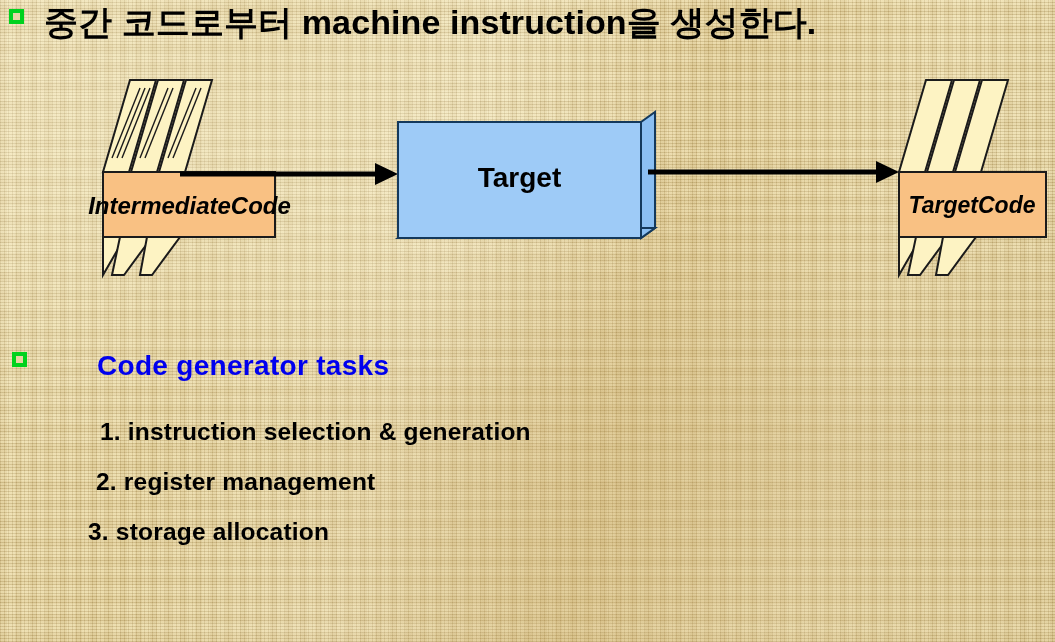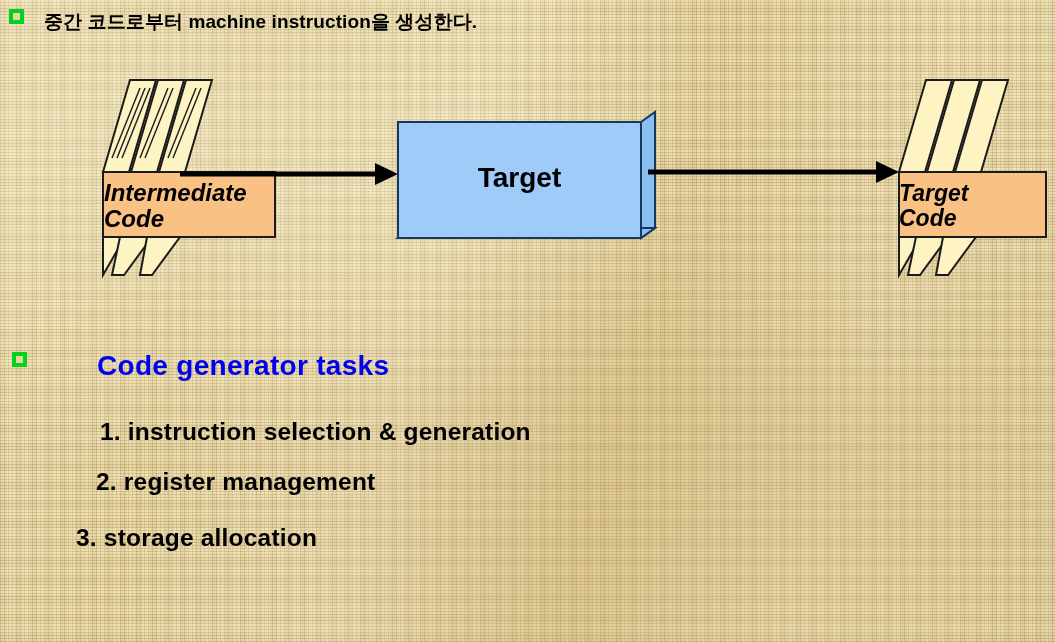--- a/index.html
+++ b/index.html
@@ -70,21 +70,21 @@
     top: 4px;
     width: 7px;
     height: 7px;
     background: #e7d5a3;
   }
 
   .title-text {
     position: absolute;
     left: 44px;
     top: 0px;
-    font-size: 19px;
+    font-size: 34px;
     font-weight: bold;
     color: #000000;
     letter-spacing: 0.1px;
     white-space: nowrap;
     line-height: 44px;
   }
 
   .section-head {
     position: absolute;
     left: 97px;
@@ -107,22 +107,22 @@
     letter-spacing: 0.2px;
   }
 
   
   #diagram { position: absolute; left: 0; top: 0; width: 1055px; height: 642px; }
 
   
   .doc-label {
     position: absolute;
     display: flex;
-    flex-direction: column;
-    align-items: flex-start;
+    flex-direction: row;
+    align-items: center;
     justify-content: center;
     font-style: italic;
     font-weight: bold;
     color: #000;
     text-align: center;
     line-height: 1.08;
   }
   .label-intermediate { left: 104px; top: 174px; width: 171px; height: 63px; font-size: 24px; }
   .label-target       { left: 899px; top: 174px; width: 146px; height: 63px; font-size: 23px; }
 
@@ -217,16 +217,16 @@
     <div class="doc-label label-target">
       <span>Target</span>
       <span>Code</span>
     </div>
 
     <div class="bullet-mark" style="left:12px; top:352px;"></div>
     <div class="section-head">Code generator tasks</div>
 
     <div class="task-item" style="left:88px; top:416px;margin-left:12px;">1. instruction selection &amp; generation</div>
     <div class="task-item" style="left:88px; top:466px;margin-left:8px;">2. register management</div>
-    <div class="task-item" style="left:76px; top:516px;margin-top:6px;">3. storage allocation</div>
+    <div class="task-item" style="left:88px; top:516px;">3. storage allocation</div>
 
   </div>
 </div>
 
 </body></html>

